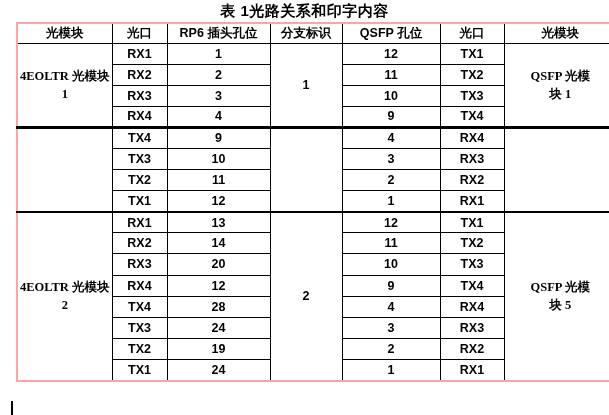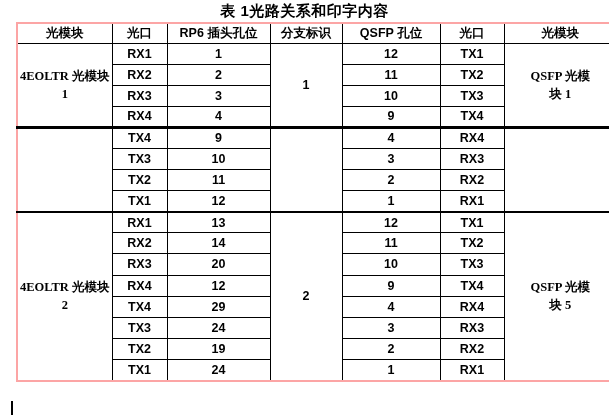--- a/index.html
+++ b/index.html
@@ -175,21 +175,21 @@
       <td>TX3</td>
     </tr>
     <tr>
       <td>RX4</td>
       <td>12</td>
       <td>9</td>
       <td>TX4</td>
     </tr>
     <tr>
       <td>TX4</td>
-      <td>29</td>
+      <td>28</td>
       <td>4</td>
       <td>RX4</td>
     </tr>
     <tr>
       <td>TX3</td>
       <td>24</td>
       <td>3</td>
       <td>RX3</td>
     </tr>
     <tr>

